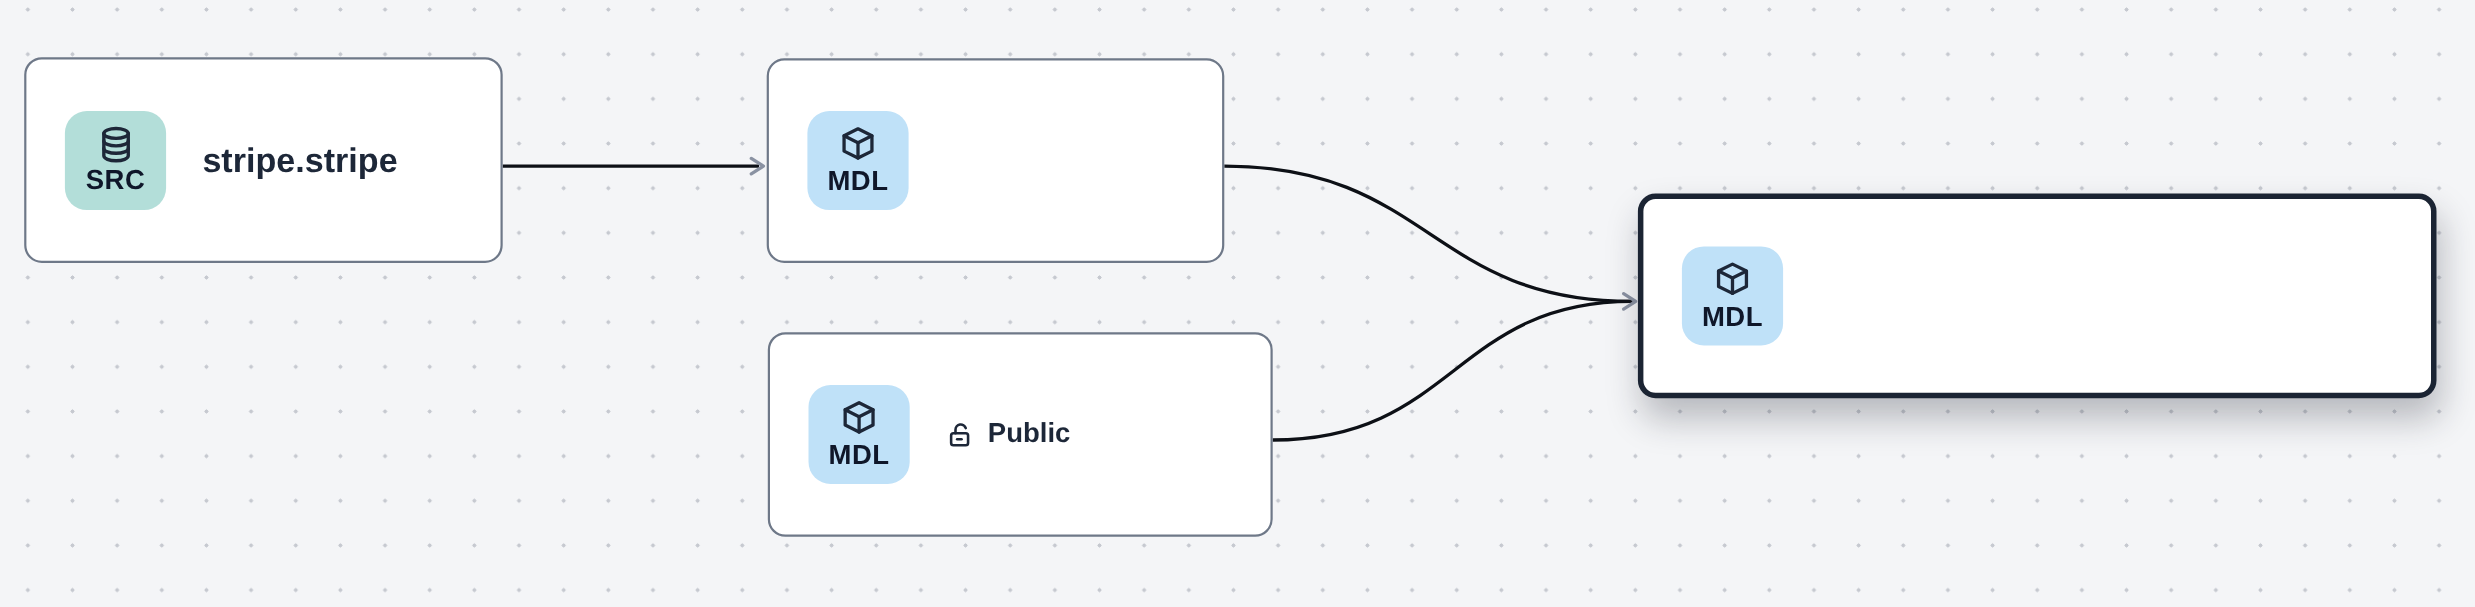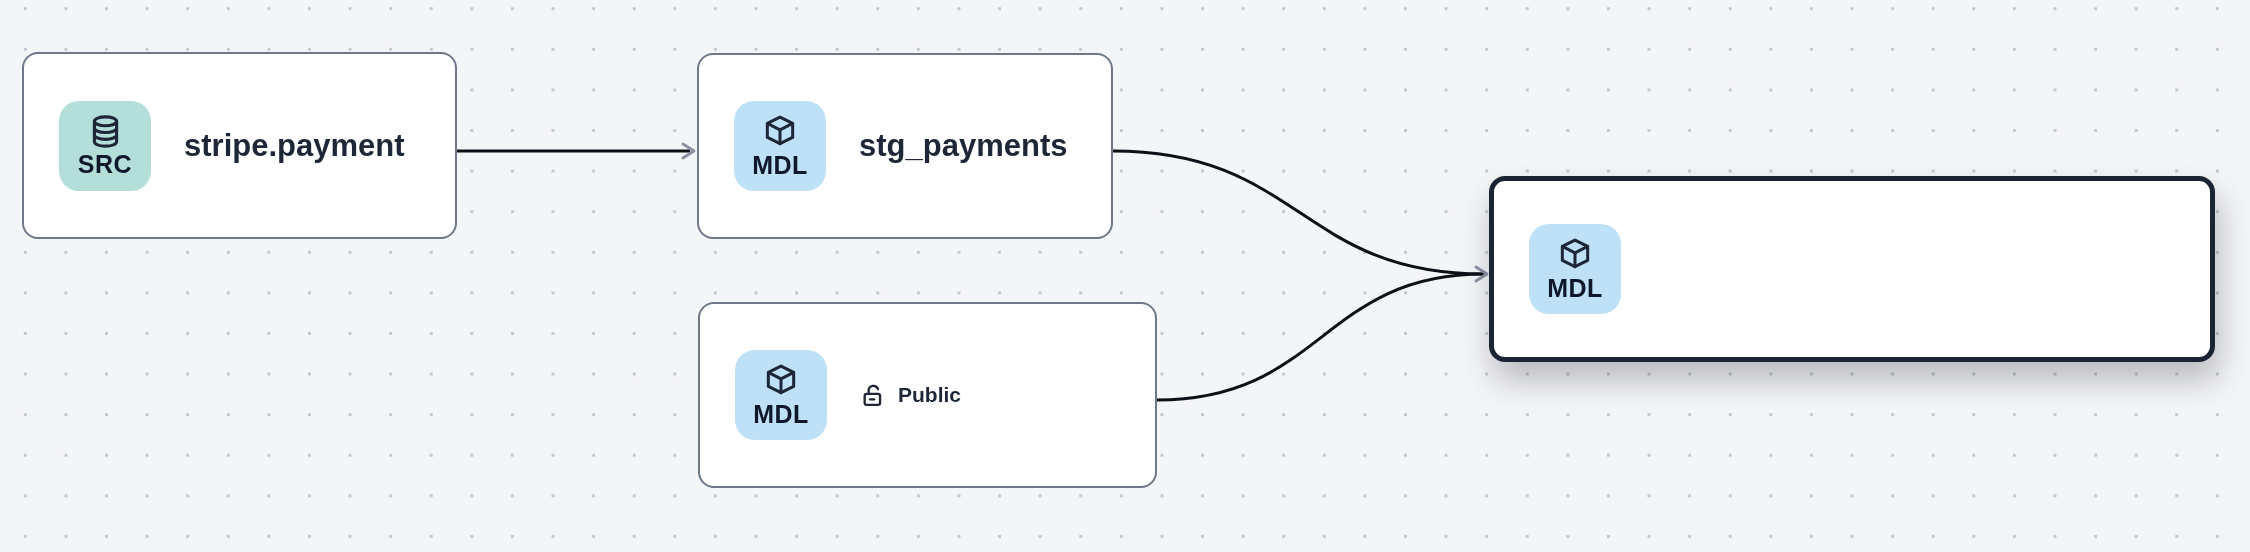--- a/index.html
+++ b/index.html
@@ -83,21 +83,21 @@
     font-size: 31px;
     font-weight: 600;
     white-space: nowrap;
     line-height: 1.15;
     color: #1d2738;
   }
   .access-row {
     display: flex;
     align-items: center;
     gap: 10px;
-    font-size: 21px;
+    font-size: 25px;
     font-weight: 600;
     color: #1d2738;
     line-height: 1.1;
   }
   .icon-stroke {
     fill: none;
     stroke: #1d2738;
     stroke-linecap: round;
     stroke-linejoin: round;
   }
@@ -119,35 +119,32 @@
     <div class="badge" style="background-color: rgb(179, 222, 217);">
       <svg width="37" height="37" viewBox="0 0 24 24">
         <ellipse class="icon-stroke" cx="12" cy="5.4" rx="7.2" ry="2.9" stroke-width="2"></ellipse>
         <path class="icon-stroke" stroke-width="2" d="M4.8 5.4 v13.2 c0 1.6 3.23 2.9 7.2 2.9 s7.2 -1.3 7.2 -2.9 V5.4"></path>
         <path class="icon-stroke" stroke-width="2" d="M4.8 9.8 c0 1.6 3.23 2.9 7.2 2.9 s7.2 -1.3 7.2 -2.9"></path>
         <path class="icon-stroke" stroke-width="2" d="M4.8 14.2 c0 1.6 3.23 2.9 7.2 2.9 s7.2 -1.3 7.2 -2.9"></path>
       </svg>
       <span class="badge-label">SRC</span>
     </div>
     <div class="node-lines">
-      <span class="title">stripe.payment</span>
+      <span class="title">stripe.stripe</span>
     </div>
   </div>
 
   <div class="node" style="left:697px; top:53px; width:416px; height:186px;">
     <div class="badge" style="background-color: rgb(191, 225, 248);">
       <svg width="38" height="38" viewBox="0 0 24 24">
         <path class="icon-stroke" stroke-width="1.9" d="M12 2.6 L20 6.6 L12 10.6 L4 6.6 Z"></path>
         <path class="icon-stroke" stroke-width="1.9" d="M4 6.6 V15.4 L12 19.4 L20 15.4 V6.6"></path>
         <path class="icon-stroke" stroke-width="1.9" d="M12 10.6 V19.4"></path>
       </svg>
       <span class="badge-label">MDL</span>
-    </div>
-    <div class="node-lines">
-      <span class="title">stg_payments</span>
     </div>
   </div>
 
   <div class="node" style="left:698px; top:302px; width:459px; height:186px;">
     <div class="badge" style="background-color: rgb(191, 225, 248);">
       <svg width="38" height="38" viewBox="0 0 24 24">
         <path class="icon-stroke" stroke-width="1.9" d="M12 2.6 L20 6.6 L12 10.6 L4 6.6 Z"></path>
         <path class="icon-stroke" stroke-width="1.9" d="M4 6.6 V15.4 L12 19.4 L20 15.4 V6.6"></path>
         <path class="icon-stroke" stroke-width="1.9" d="M12 10.6 V19.4"></path>
       </svg>

